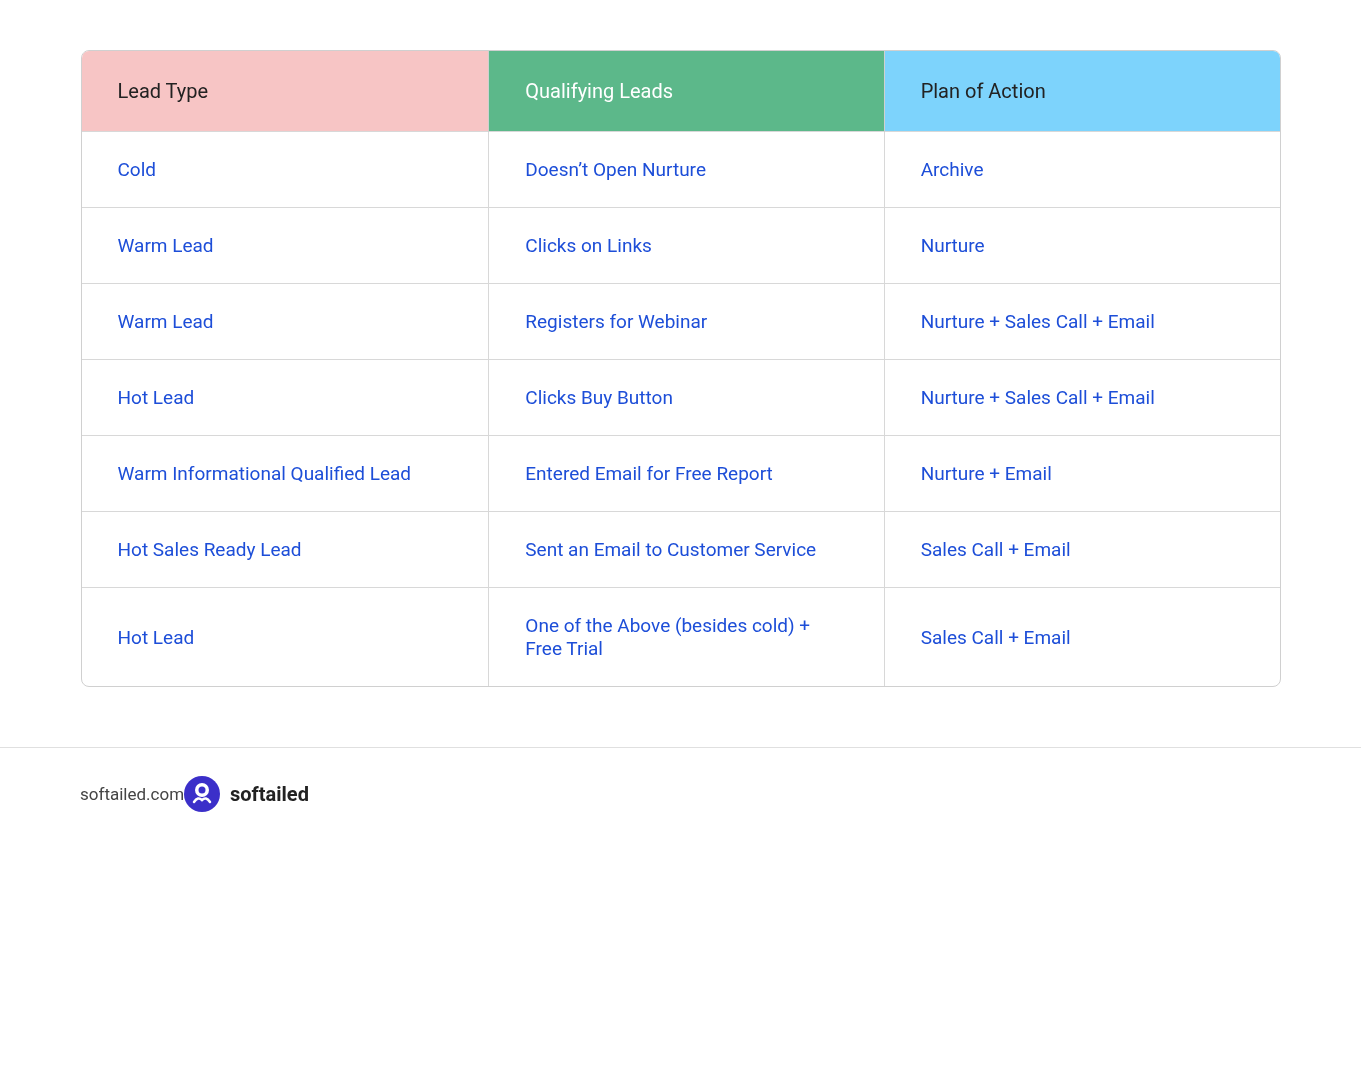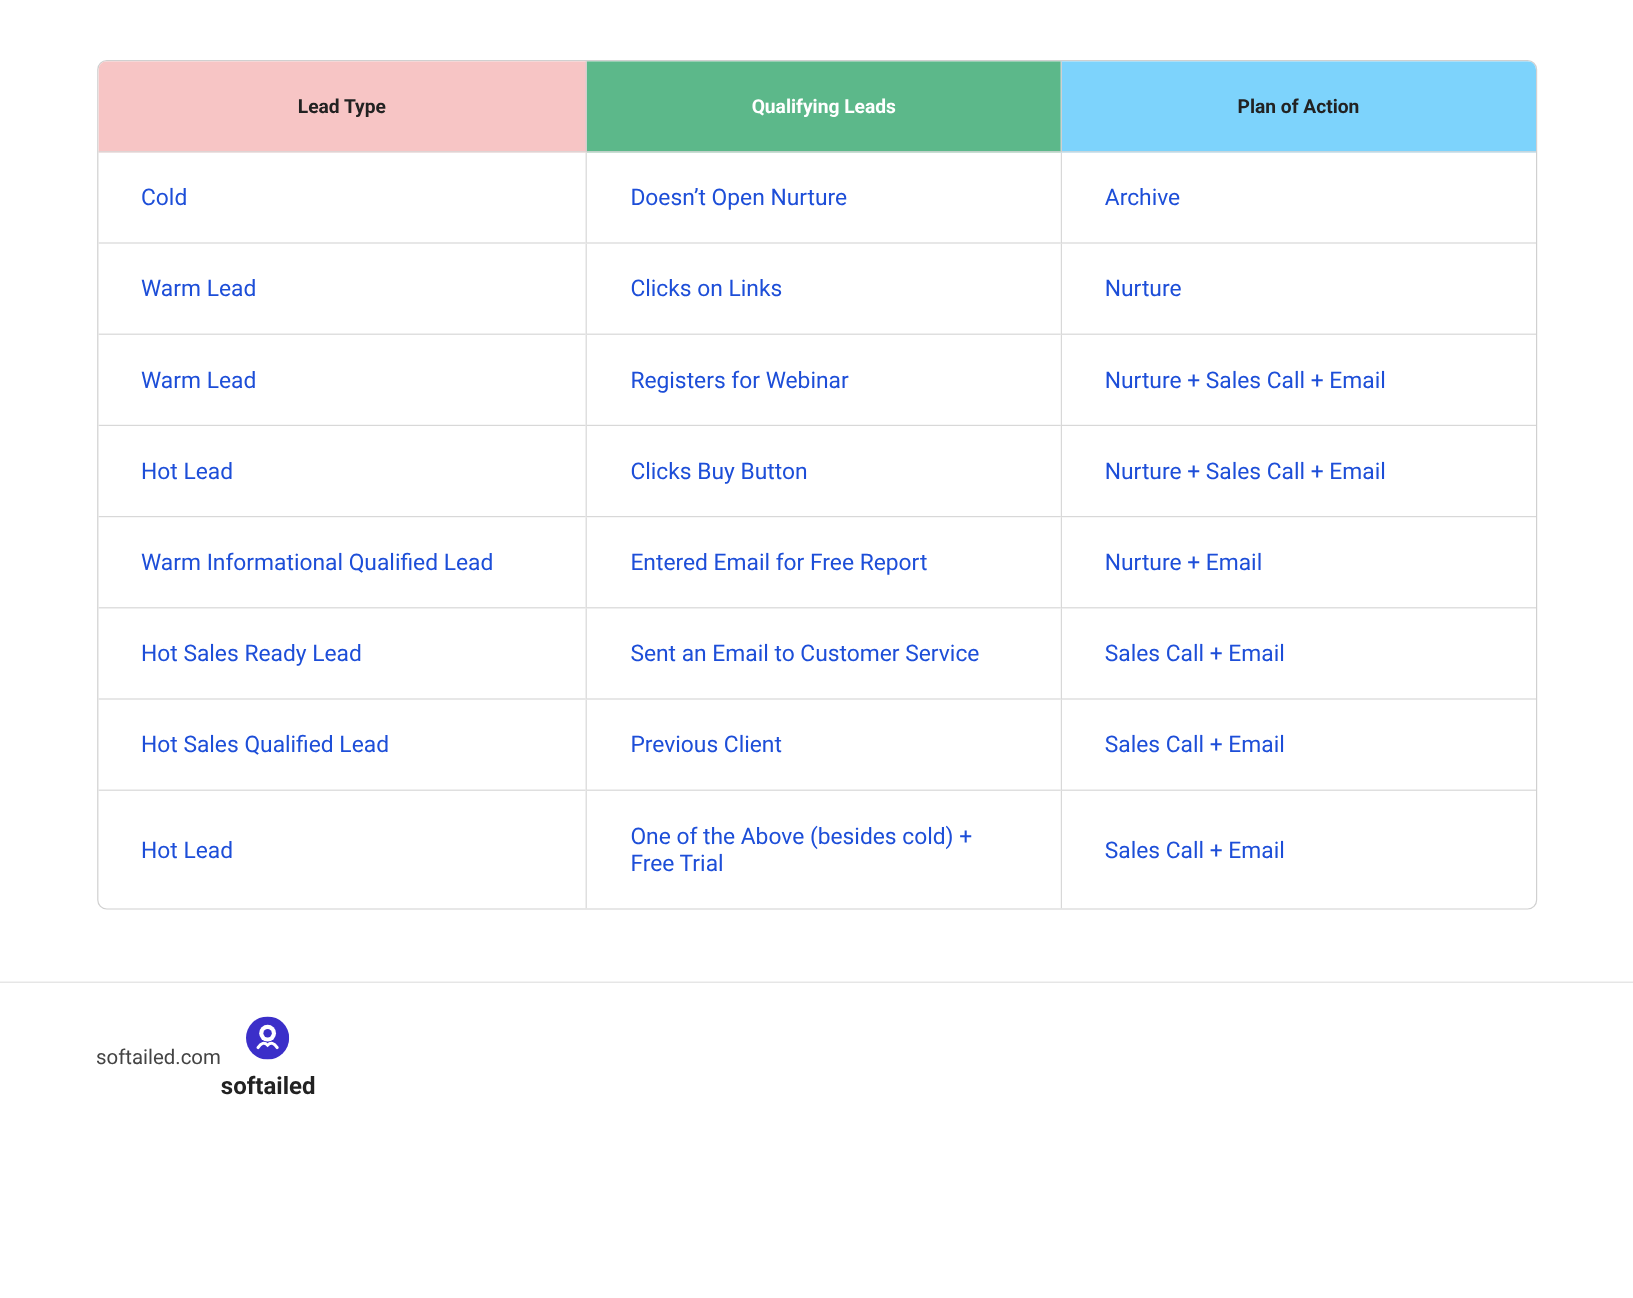--- a/index.html
+++ b/index.html
@@ -36,23 +36,23 @@
       overflow: hidden;
     }
 
     .table {
       width: 100%;
       border-collapse: collapse;
     }
 
     .table thead tr th {
       padding: 28px 36px;
-      font-size: 16px;
-      font-weight: 700;
-      text-align: center;
+      font-size: 20px;
+      font-weight: 400;
+      text-align: left;
       color: #222222;
     }
 
     .th-lead-type {
       background-color: #f7c5c5;
       width: 34%;
       border-right: 1.5px solid #d0d0d0;
     }
 
     .th-qualifying {
@@ -101,21 +101,20 @@
 
     .footer-url {
       font-size: 17px;
       color: #444444;
     }
 
     .footer-brand {
       display: flex;
       align-items: center;
       gap: 10px;
-      flex-direction: column;
     }
 
     .footer-brand-icon {
       width: 36px;
       height: 36px;
     }
 
     .footer-brand-name {
       font-size: 20px;
       font-weight: 700;
@@ -160,25 +159,20 @@
             <td>Warm Informational Qualified Lead</td>
             <td>Entered Email for Free Report</td>
             <td>Nurture + Email</td>
           </tr>
           <tr>
             <td>Hot Sales Ready Lead</td>
             <td>Sent an Email to Customer Service</td>
             <td>Sales Call + Email</td>
           </tr>
           <tr>
-            <td>Hot Sales Qualified Lead</td>
-            <td>Previous Client</td>
-            <td>Sales Call + Email</td>
-          </tr>
-          <tr>
             <td>Hot Lead</td>
             <td>One of the Above (besides cold) + Free Trial</td>
             <td>Sales Call + Email</td>
           </tr>
         </tbody>
     </table>
   </div>
 
   <div class="footer">
     <span class="footer-url">softailed.com</span>

